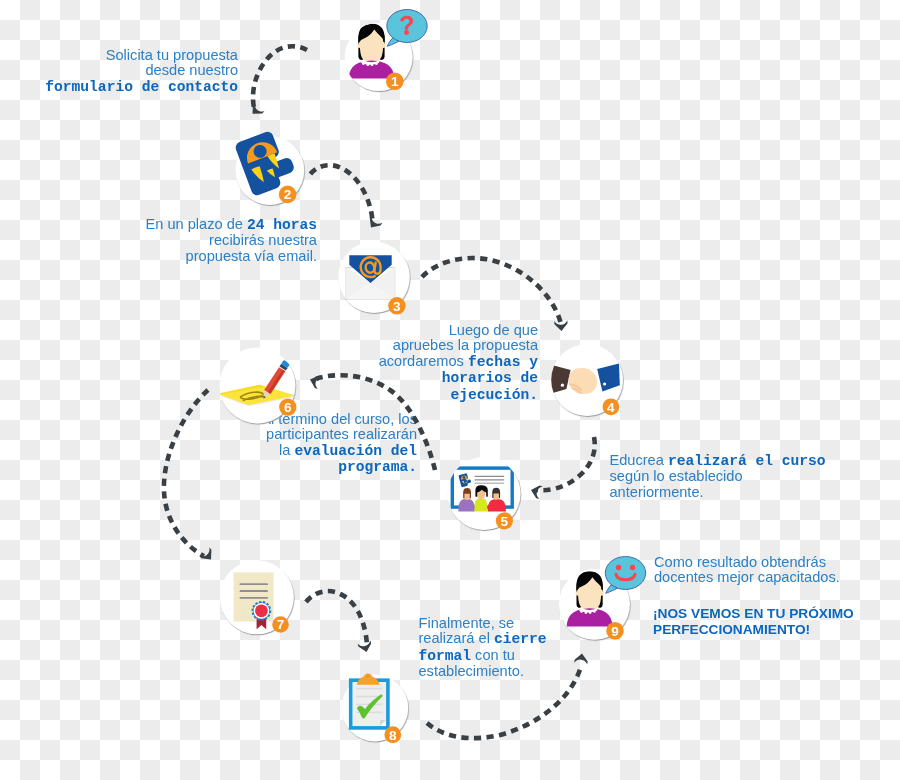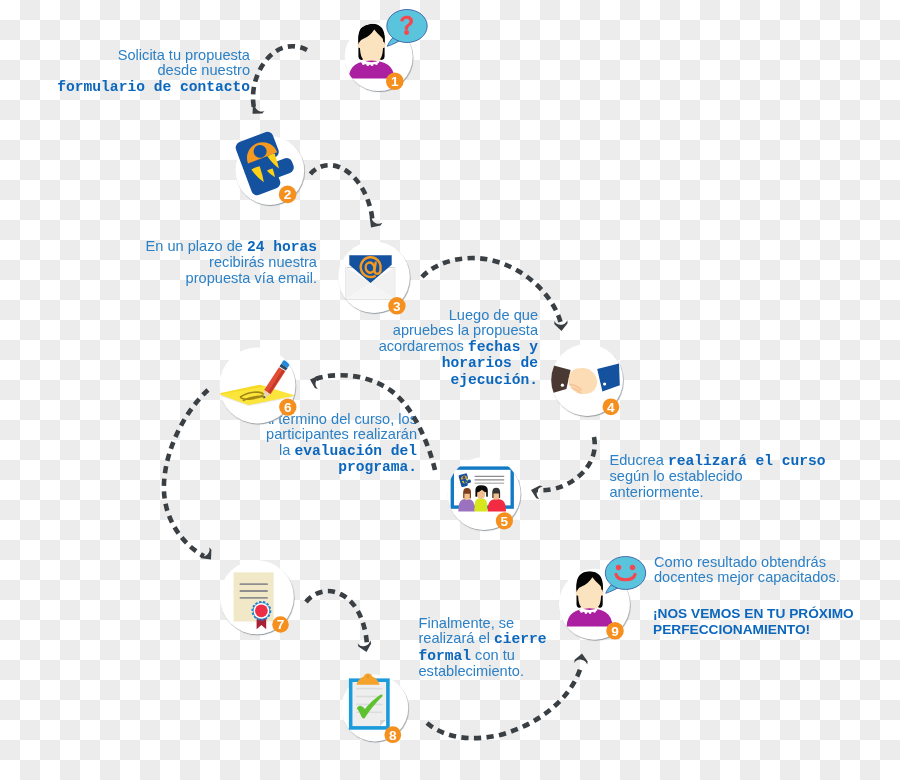--- a/index.html
+++ b/index.html
@@ -19,23 +19,23 @@
   .caption b{color:#0b67bd;font-weight:bold;font-family:Liberation Mono, monospace;}
   .cap-r{text-align:right;}
   .cap-l{text-align:left;}
   .shout{color:#0b67bd;font-weight:bold;letter-spacing:0px;}
 </style>
 </head>
 <body>
 
 <div id="stage">
 
-  <div class="caption cap-r" style="left:0;top:48px;width:238px;padding-left:12px;">Solicita tu propuesta<br>desde nuestro<br><b>formulario de contacto</b></div>
-  <div class="caption cap-r" style="left:0;top:239px;width:317px;">En un plazo de <b>24 horas</b><br>recibirás nuestra<br>propuesta vía email.</div>
-  <div class="caption cap-r" style="left:0;top:308px;width:538px;">Luego de que<br>apruebes la propuesta<br>acordaremos <b>fechas y<br>horarios de<br>ejecución.</b></div>
+  <div class="caption cap-r" style="left:0;top:48px;width:238px;">Solicita tu propuesta<br>desde nuestro<br><b>formulario de contacto</b></div>
+  <div class="caption cap-r" style="left:0;top:217px;width:317px;">En un plazo de <b>24 horas</b><br>recibirás nuestra<br>propuesta vía email.</div>
+  <div class="caption cap-r" style="left:0;top:323px;width:538px;">Luego de que<br>apruebes la propuesta<br>acordaremos <b>fechas y<br>horarios de<br>ejecución.</b></div>
   <div class="caption cap-l" style="left:609.5px;top:453px;width:290px;">Educrea <b>realizará el curso</b><br>según lo establecido<br>anteriormente.</div>
   <div class="caption cap-r" style="left:0;top:412px;width:417px;">Al término del curso, los<br>participantes realizarán<br>la <b>evaluación del<br>programa.</b></div>
   <div class="caption cap-l" style="left:418.5px;top:616px;width:180px;">Finalmente, se<br>realizará el <b>cierre<br>formal</b> con tu<br>establecimiento.</div>
   <div class="caption cap-l" style="left:654px;top:555px;width:250px;">Como resultado obtendrás<br>docentes mejor capacitados.</div>
   <div class="caption cap-l shout" style="left:653px;top:606px;width:260px;font-size:13.7px;line-height:15.5px;">¡NOS VEMOS EN TU PRÓXIMO<br>PERFECCIONAMIENTO!</div>
 
   <svg class="layer" viewBox="0 0 900 780">
     <defs>
       <filter id="softring" x="-30%" y="-30%" width="160%" height="160%">
         <feDropShadow dx="0.7" dy="1.1" stdDeviation="0.55" flood-color="#9ba1a6" flood-opacity="1"></feDropShadow>

